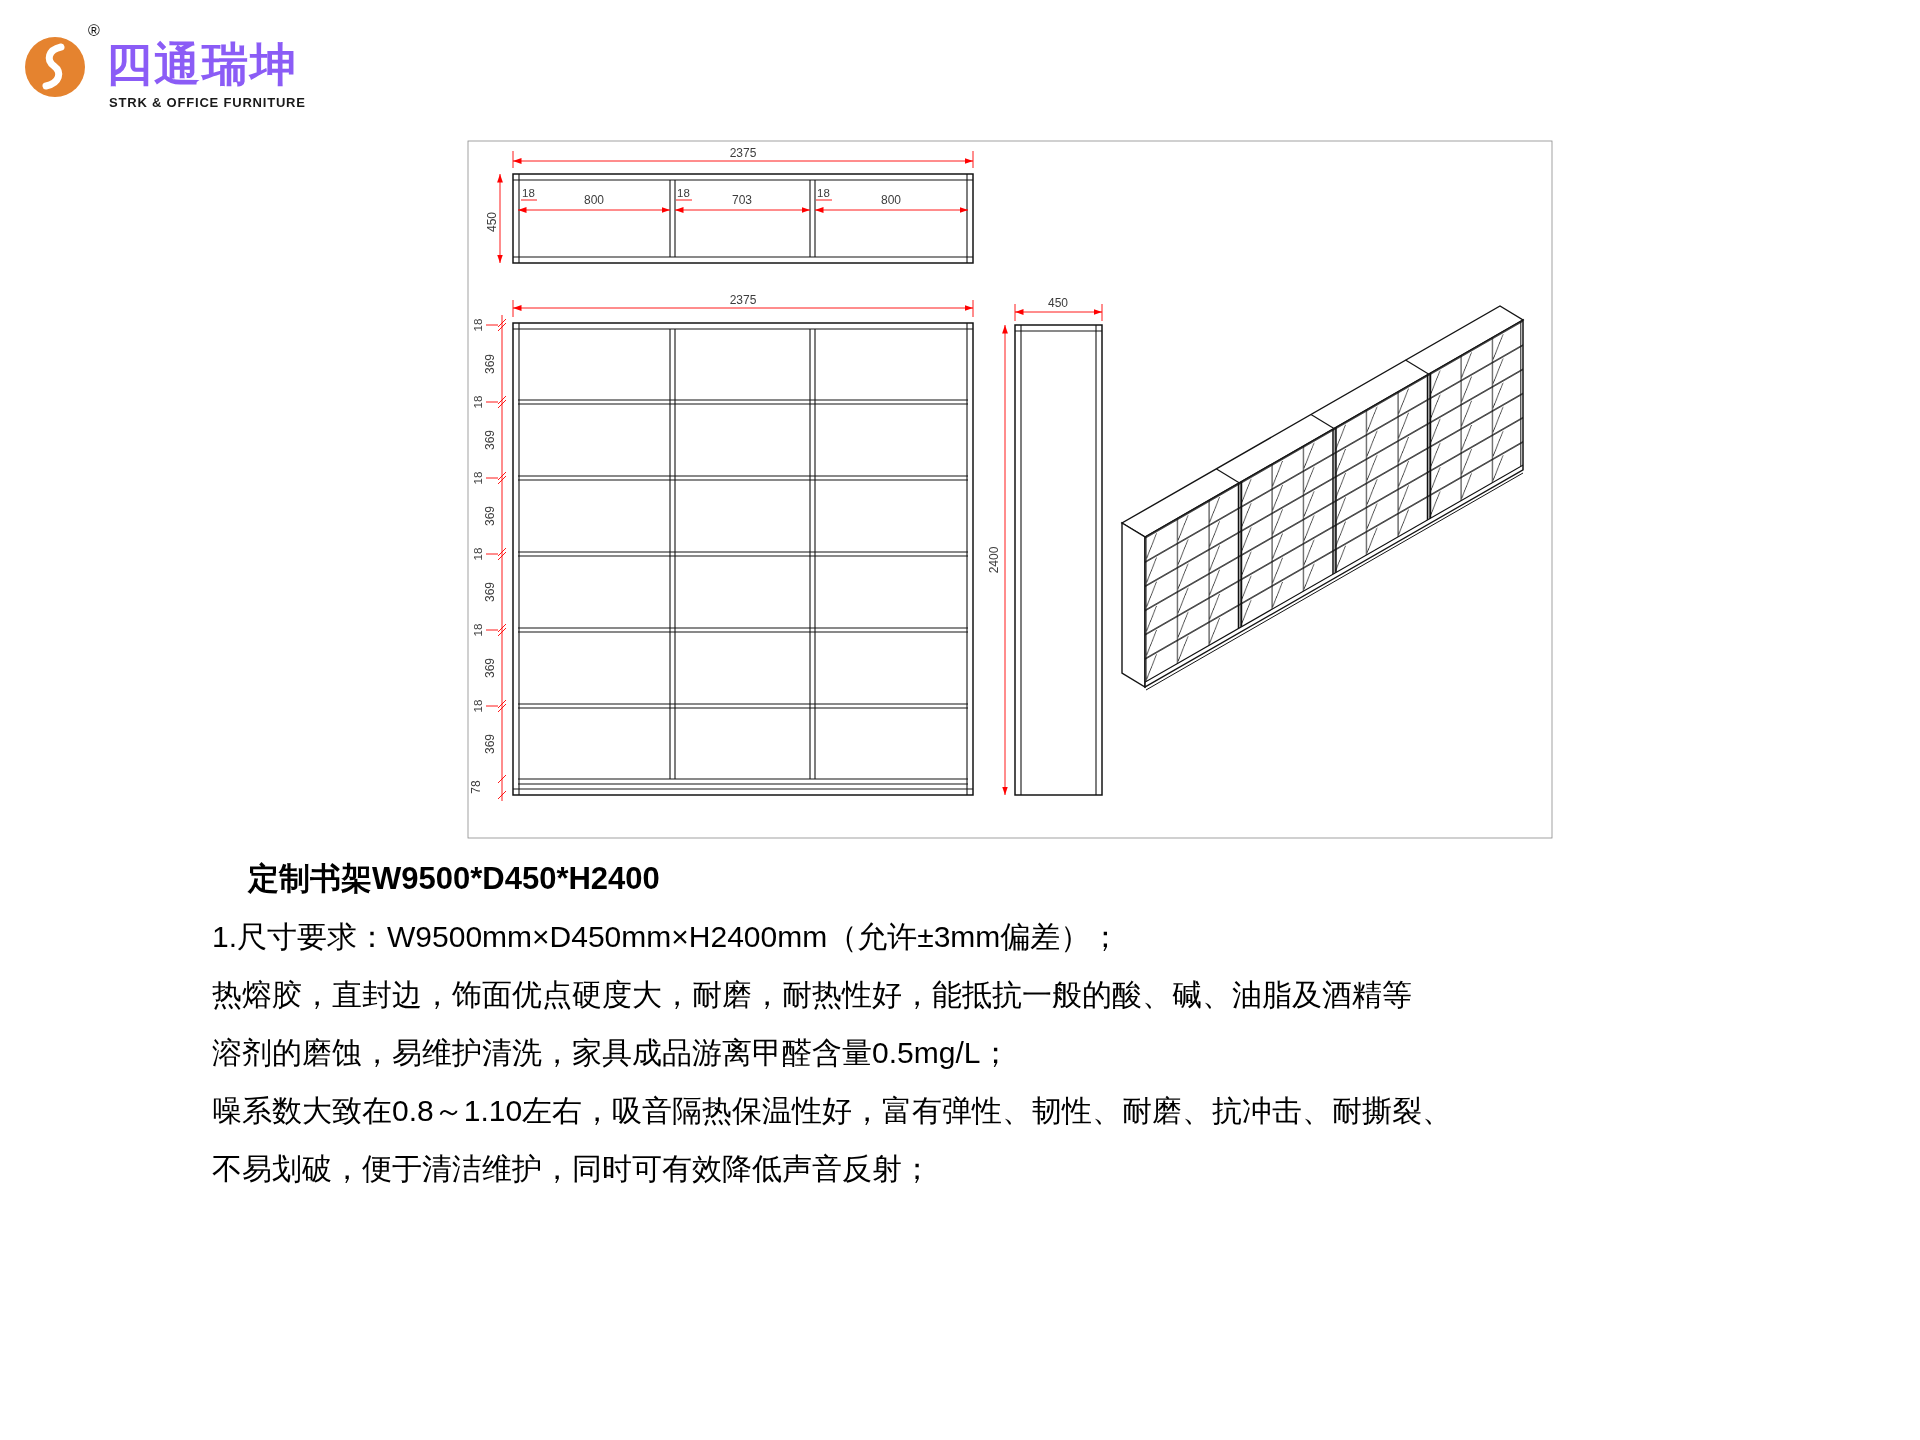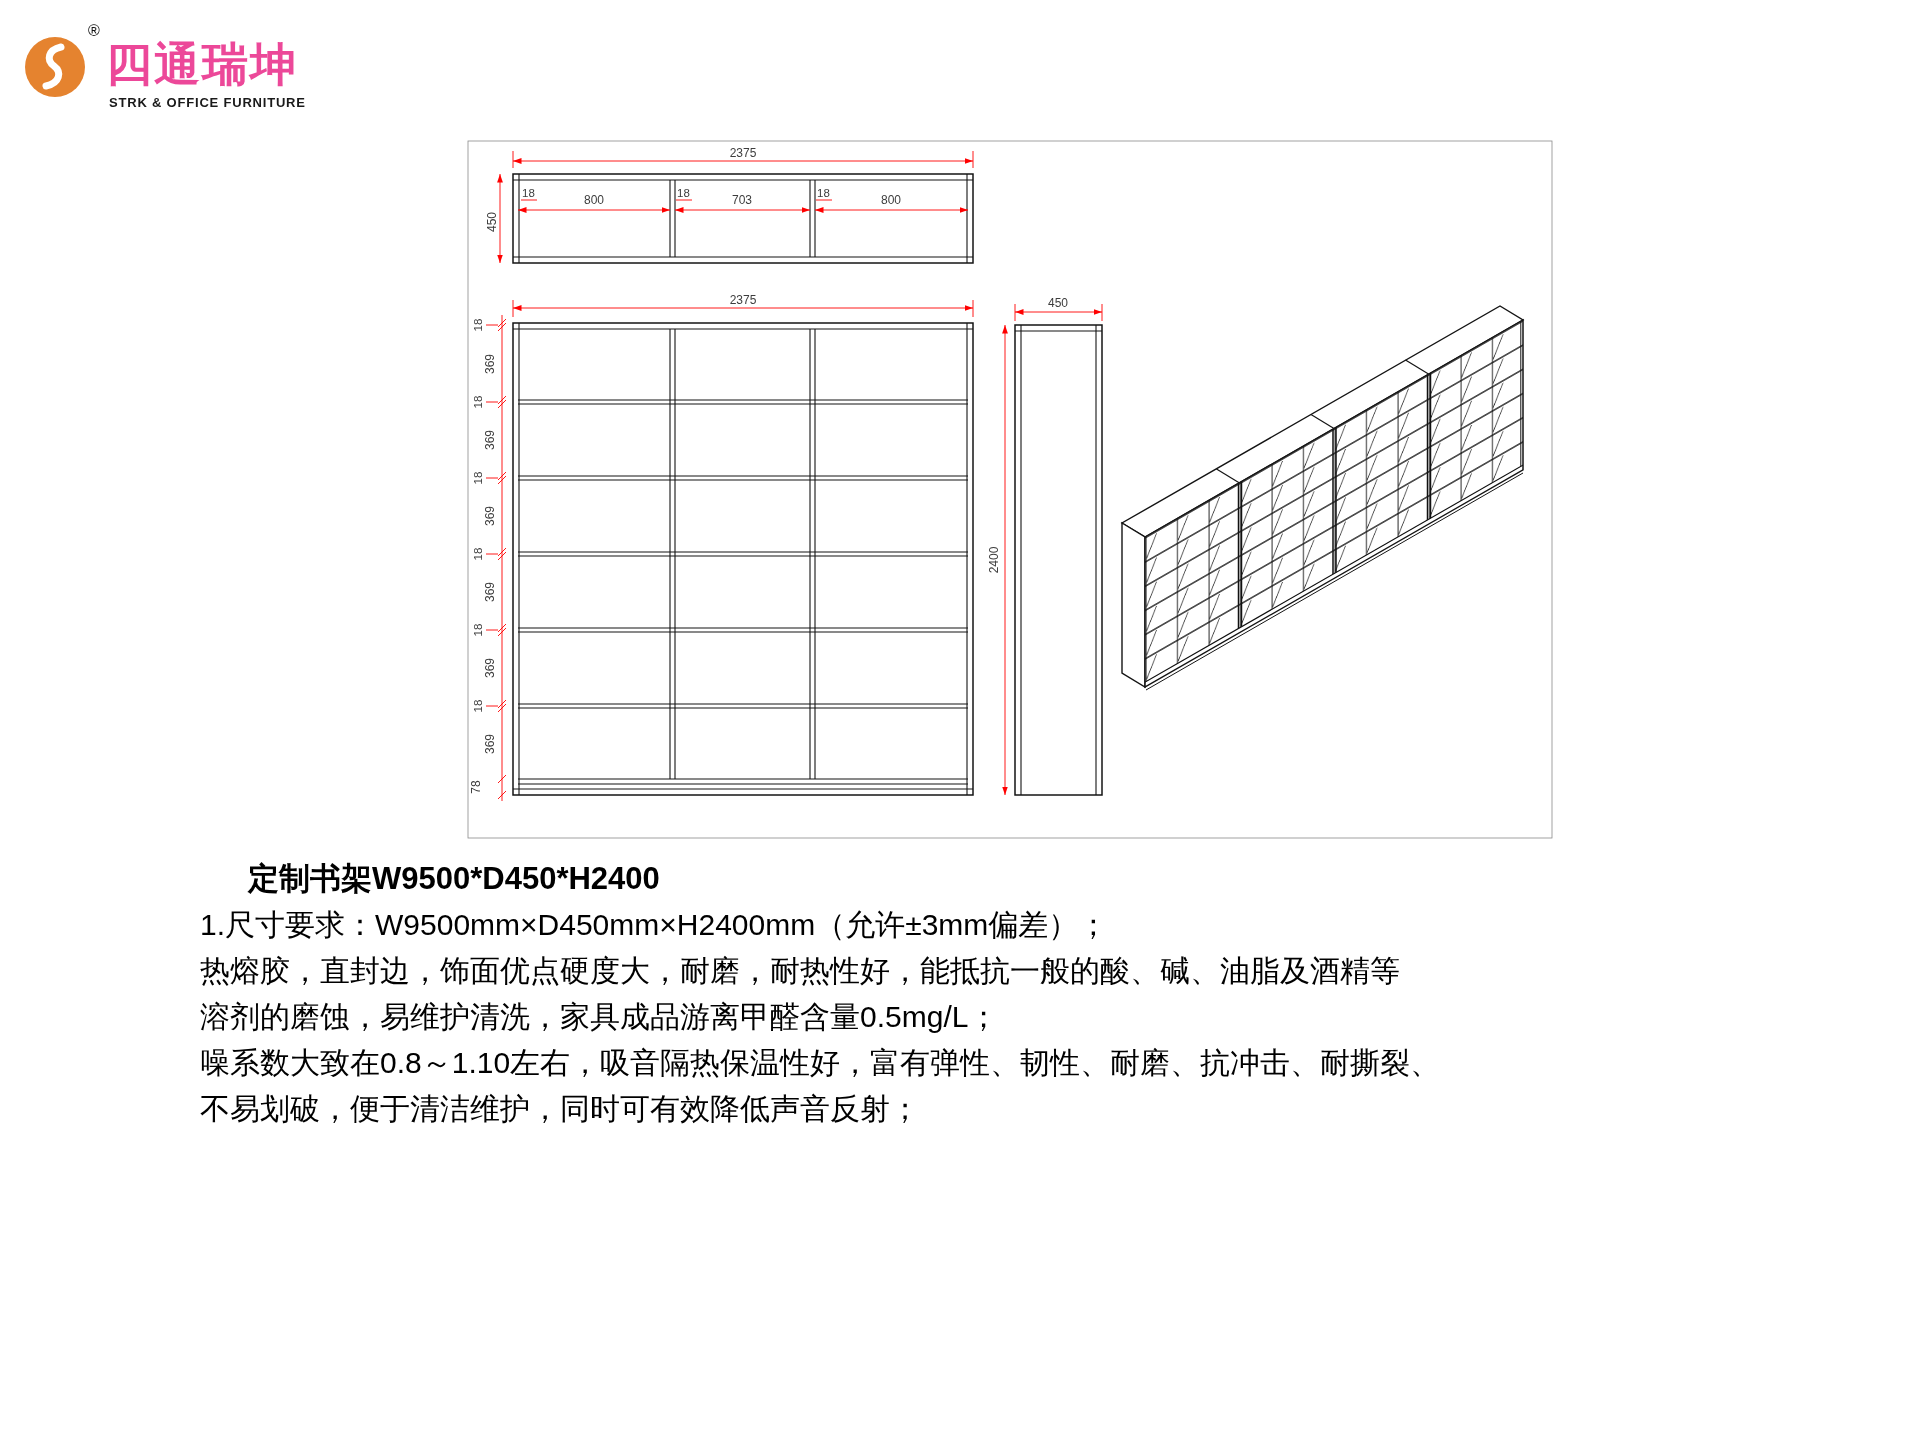--- a/index.html
+++ b/index.html
@@ -3,27 +3,27 @@
 <meta charset="utf-8">
 <style>
   html,body{margin:0;padding:0;background:#ffffff;}
   .page{position:relative;width:1920px;height:1440px;background:#fff;overflow:hidden;
         font-family:"Liberation Sans", sans-serif;color:#000;}
   svg text{font-family:"Liberation Sans", sans-serif;}
   .dimtxt{fill:#3d3d3d;font-size:12px;}
   .dimtxt-s{fill:#3d3d3d;font-size:11.5px;}
   
   .brand-cn{position:absolute;left:106px;top:34px;font-size:46px;font-weight:bold;
-            letter-spacing:2px;color:#ec4899;white-space:nowrap;}
+            letter-spacing:2px;color:#8b5cf6;white-space:nowrap;}
   .brand-en{position:absolute;left:109px;top:84px;font-size:13px;font-weight:bold;
             letter-spacing:0.8px;color:#1a1a1a;white-space:nowrap;margin-top:11px;}
   
   .specs{position:absolute;left:200px;top:856px;width:1330px;}
   .spec-title{font-size:31px;font-weight:bold;line-height:46px;white-space:nowrap;margin-left:48px;}
-  .spec-line{margin:0;font-size:30px;line-height:46px;white-space:nowrap;}
+  .spec-line{margin:12px;font-size:30px;line-height:46px;white-space:nowrap;}
 </style>
 </head>
 <body>
 
 <div class="page">
 
   <svg width="1920" height="1440" viewBox="0 0 1920 1440" style="position:absolute;left:0;top:0;">
     <defs>
       <marker id="ar" viewBox="0 0 9 7" refX="8.5" refY="3.5" markerUnits="userSpaceOnUse" markerWidth="9" markerHeight="7" orient="auto-start-reverse">
         <path d="M0,0.6 L8.5,3.5 L0,6.4 Z" fill="#FF0000"></path>

